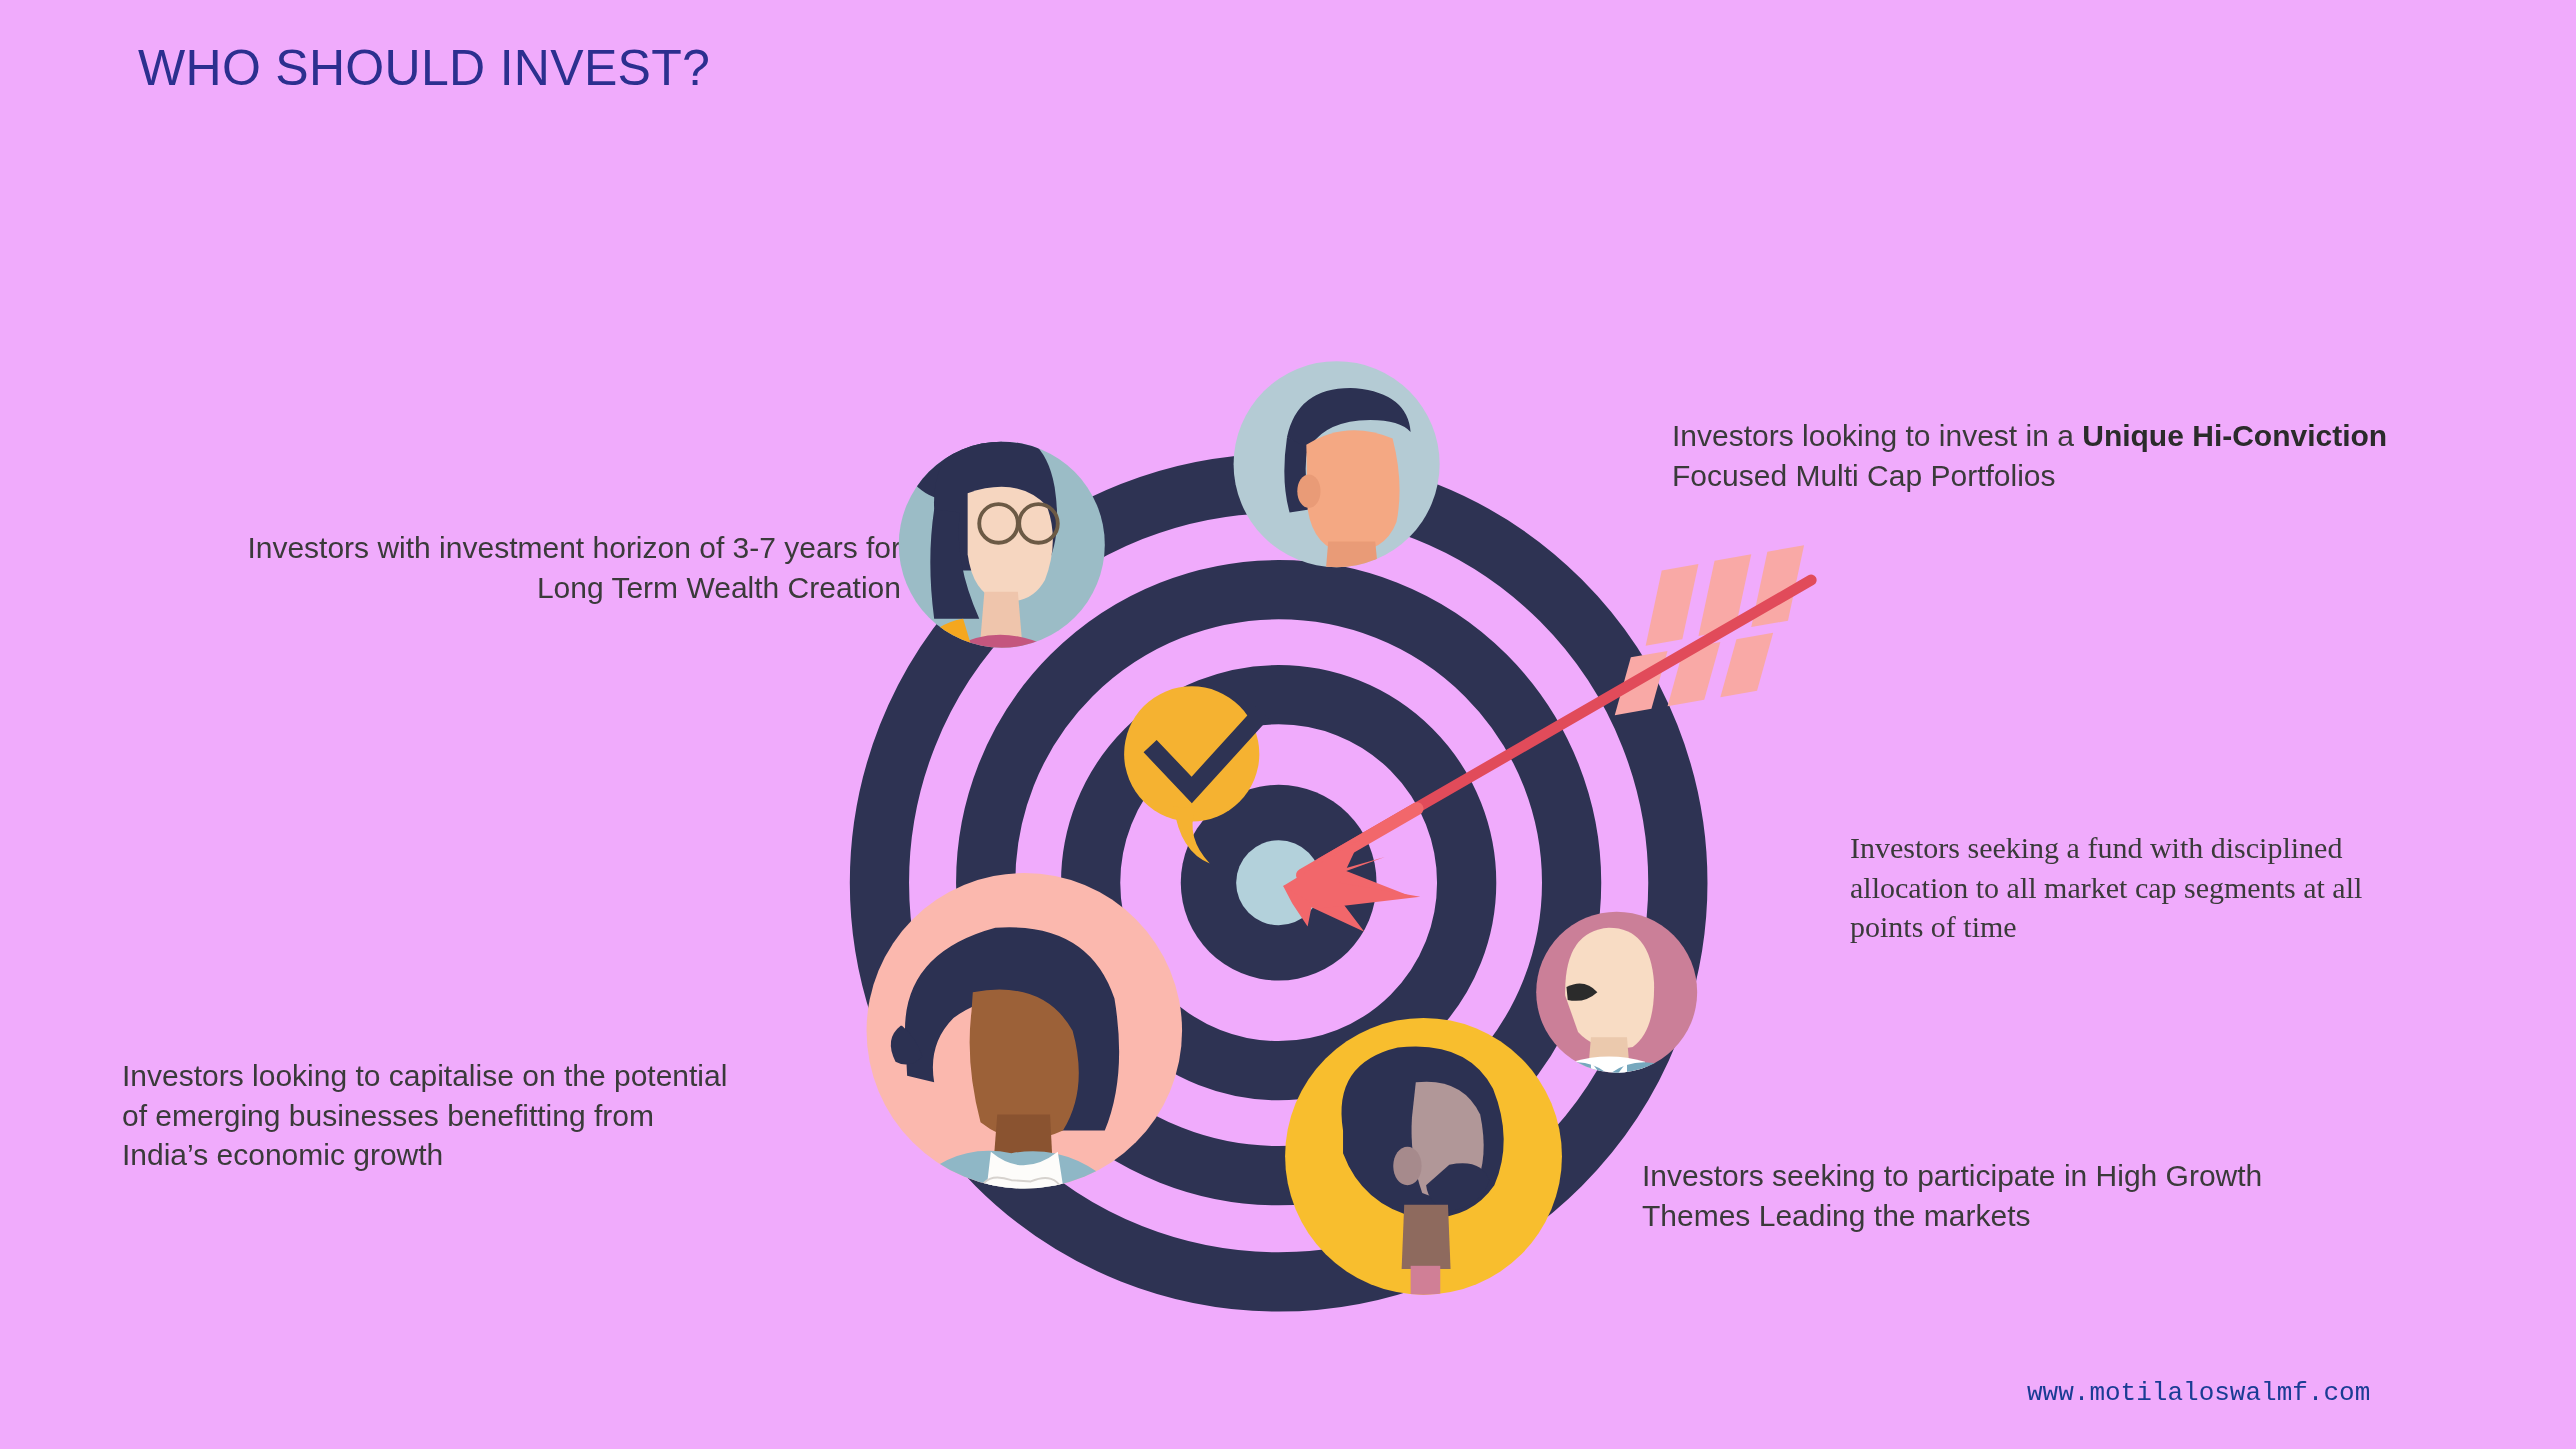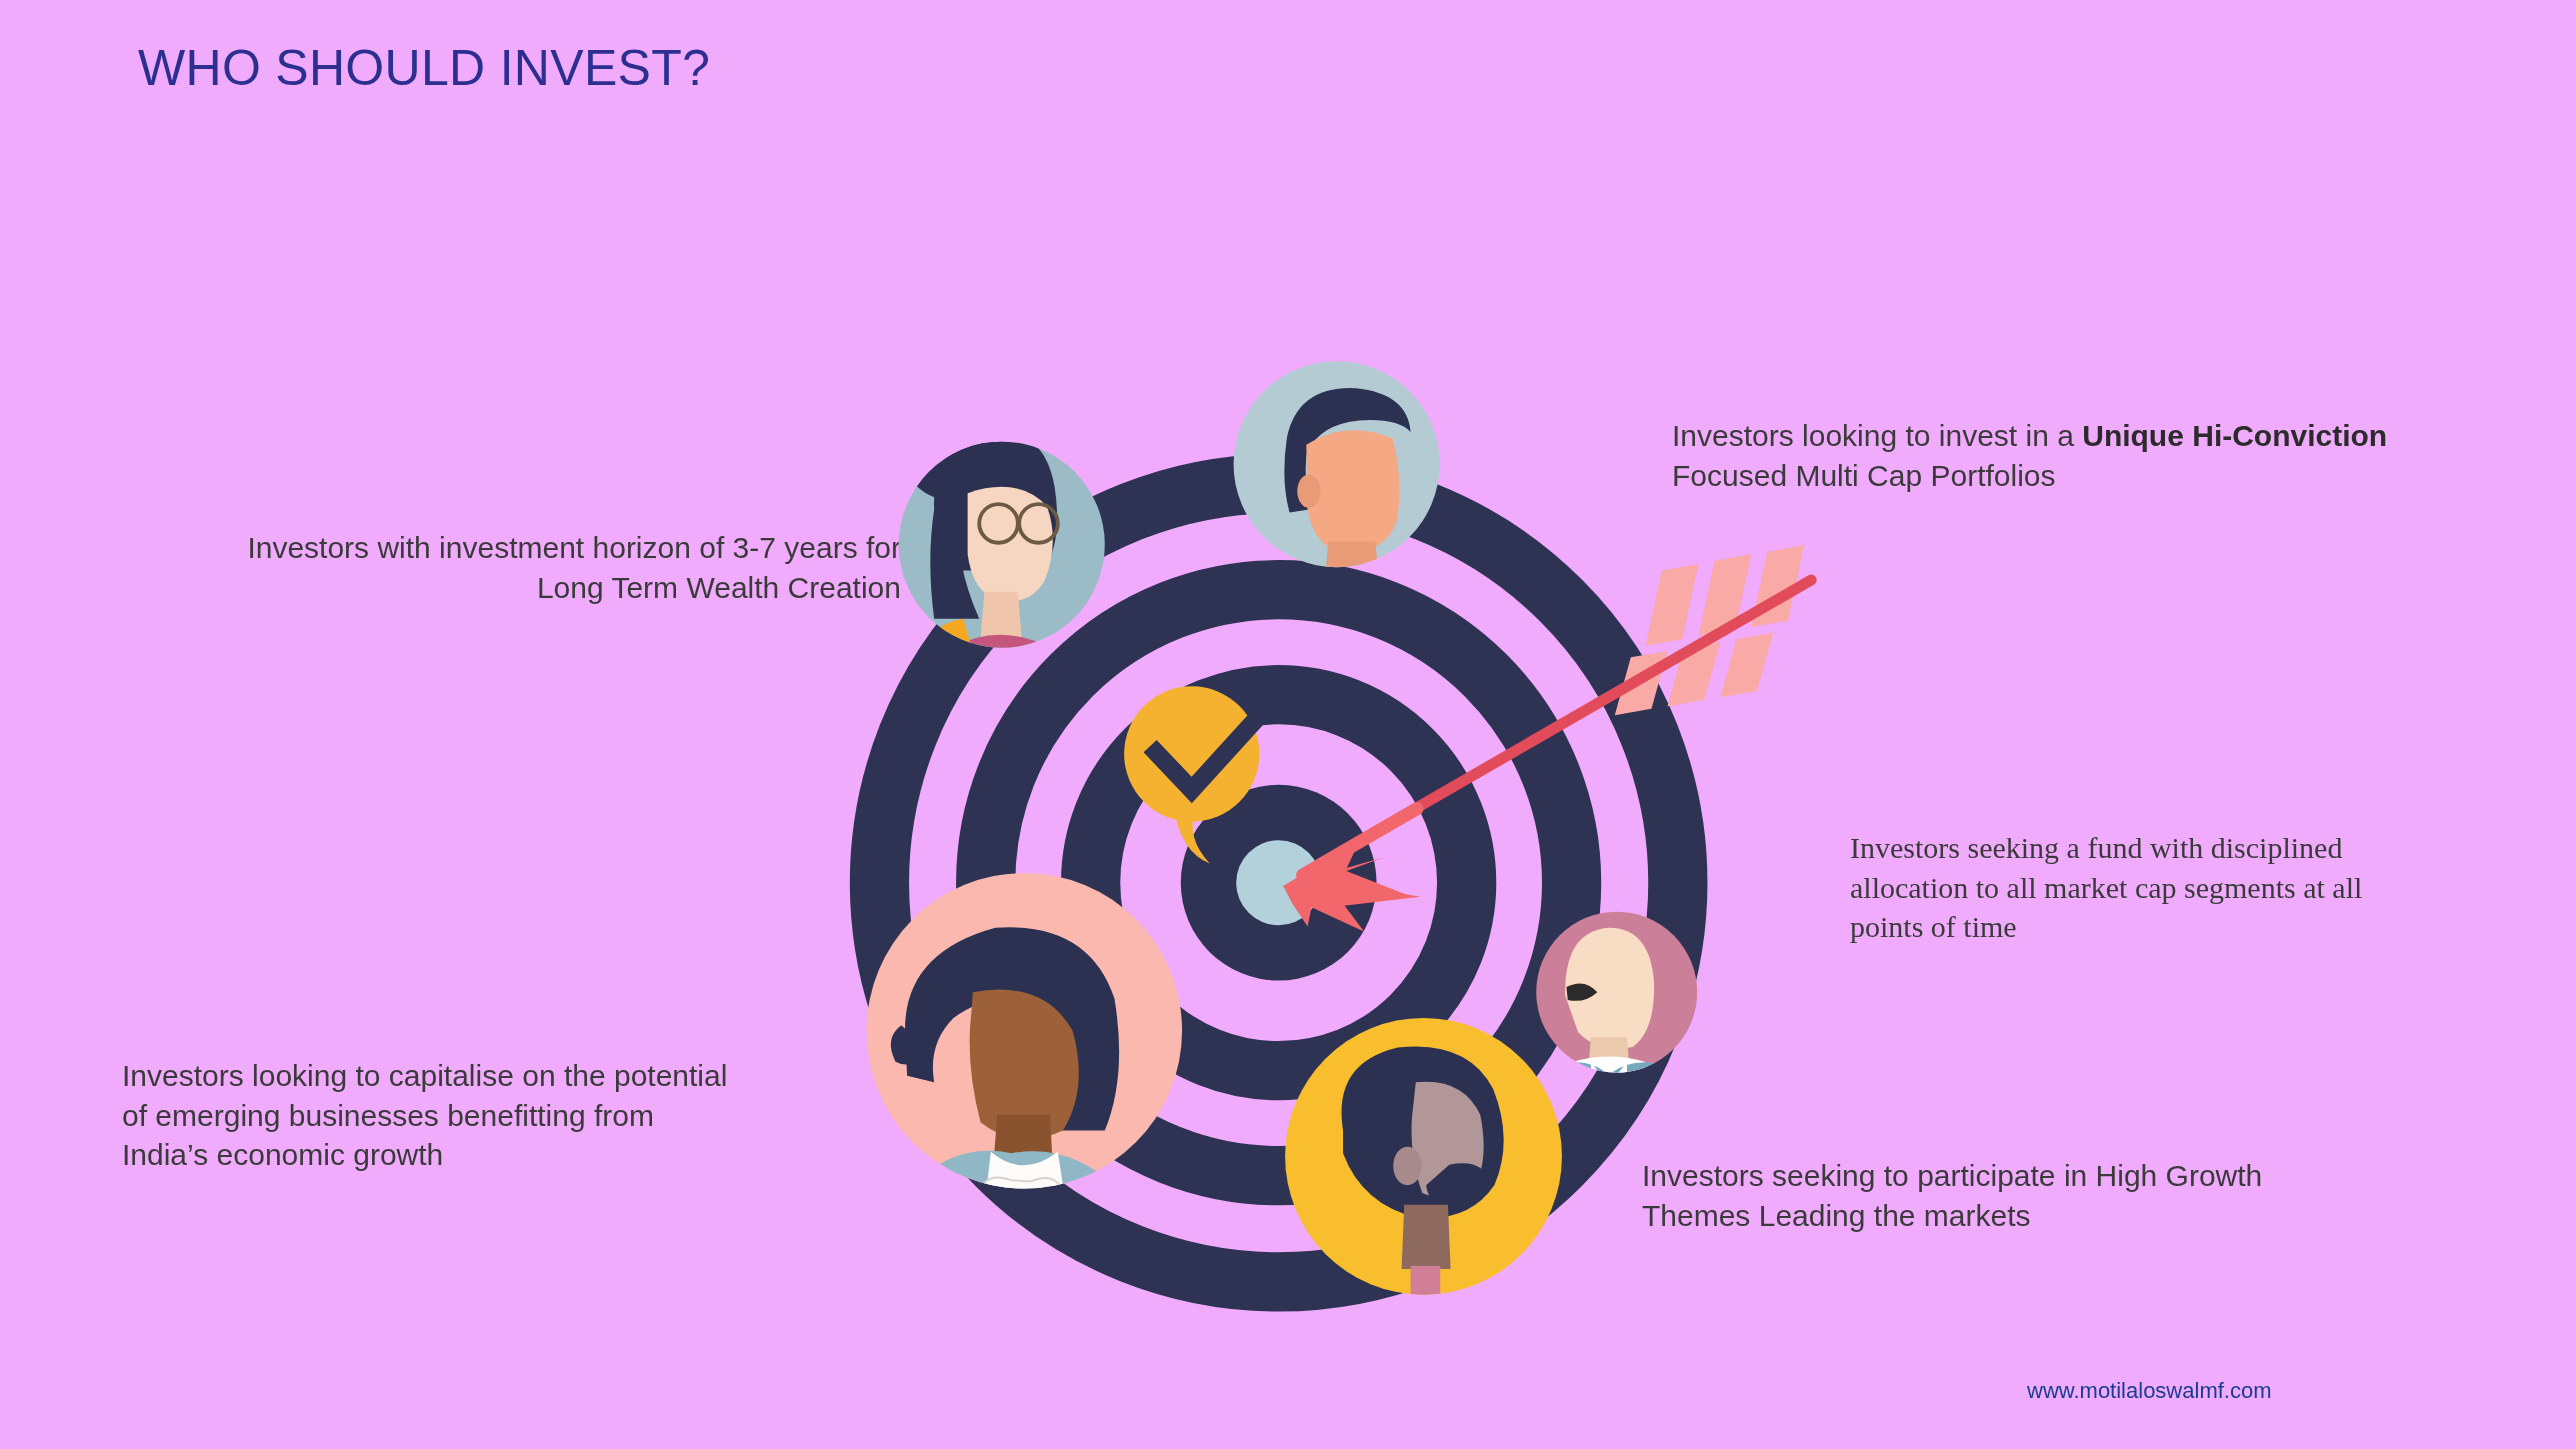--- a/index.html
+++ b/index.html
@@ -103,23 +103,23 @@
     top: 1374px;
     font-size: 32px;
     color: #1344A0;
     font-family: "Liberation Sans", sans-serif;
     white-space: nowrap;
   }
   #footer-url {
     position: absolute;
     left: 2027px;
     top: 1378px;
-    font-size: 22px;
+    font-size: 26px;
     color: #1A3C94;
-    font-family: Liberation Sans, sans-serif;
+    font-family: Liberation Mono, monospace;
     white-space: nowrap;
   }
 </style>
 </head>
 <body>
 
 <div id="slide">
 
   <div id="page-title">WHO SHOULD INVEST?</div>
 

